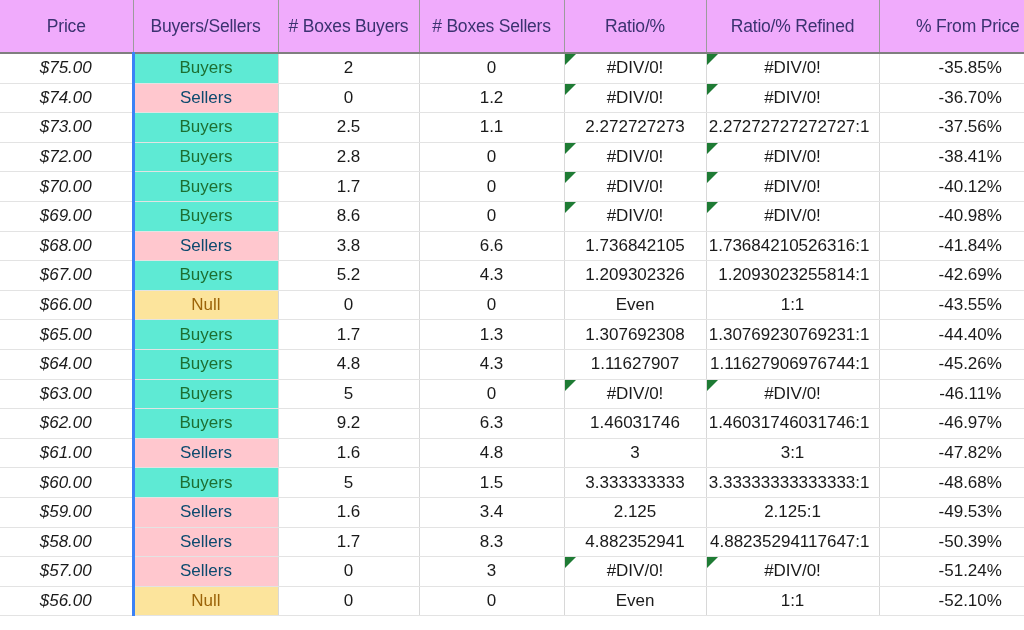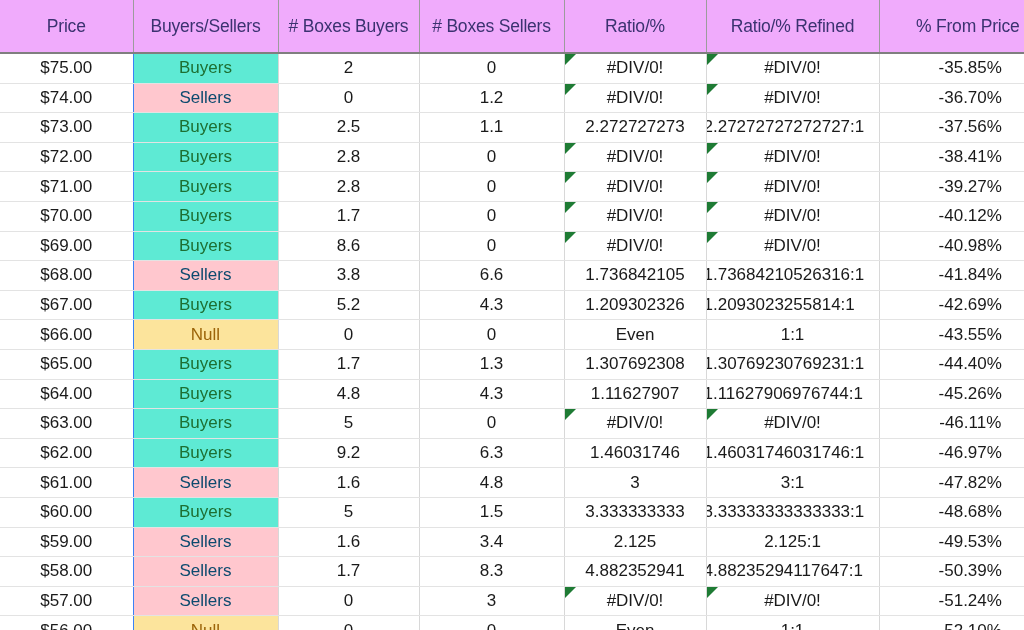--- a/index.html
+++ b/index.html
@@ -68,21 +68,22 @@
     border-right: 1px solid #d8d8d8;
     padding: 0 3px;
     white-space: nowrap;
     overflow: hidden;
     position: relative;
     background: #ffffff;
   }
   tbody td:last-child { border-right: none; padding-left: 40px; }
 
   td.col-price {
-    border-right: 1px solid #3b82f6;
+    border-right: 3px solid #3b82f6;
+    font-style: italic;
   }
 
   
   td.status { font-size: 17px; }
   td.status.buyers  { background: #5eead4; color: #1d6f32; }
   td.status.sellers { background: #ffc7ce; color: #0c4a6e; }
   td.status.null    { background: #fce49c; color: #9c6409; }
 
   
   td.has-flag::before {
@@ -102,21 +103,21 @@
   td.refined .clip {
     display: block;
     width: 100%;
     overflow: hidden;
     white-space: nowrap;
     text-overflow: clip;
   }
   
   td.refined.overflow .clip {
     direction: rtl;
-    text-align: left;
+    text-align: right;
     margin-left: -6px;
   }
 
   td.numeric { text-align: center; }
 </style>
 </head>
 <body>
 
 <div id="sheet">
   <table class="grid">
@@ -179,31 +180,20 @@
           <td class="status buyers"><span>Buyers</span></td>
           <td class="numeric"><span class="clip">2.8</span></td>
           <td class="numeric"><span class="clip">0</span></td>
           <td class="numeric has-flag"><span class="clip">#DIV/0!</span></td>
           <td class="refined has-flag">
             <span class="clip">#DIV/0!</span>
           </td>
           <td class="numeric"><span class="clip">-38.41%</span></td>
         </tr>
         <tr>
-          <td class="col-price numeric"><span class="clip">$71.00</span></td>
-          <td class="status buyers"><span>Buyers</span></td>
-          <td class="numeric"><span class="clip">2.8</span></td>
-          <td class="numeric"><span class="clip">0</span></td>
-          <td class="numeric has-flag"><span class="clip">#DIV/0!</span></td>
-          <td class="refined has-flag">
-            <span class="clip">#DIV/0!</span>
-          </td>
-          <td class="numeric"><span class="clip">-39.27%</span></td>
-        </tr>
-        <tr>
           <td class="col-price numeric"><span class="clip">$70.00</span></td>
           <td class="status buyers"><span>Buyers</span></td>
           <td class="numeric"><span class="clip">1.7</span></td>
           <td class="numeric"><span class="clip">0</span></td>
           <td class="numeric has-flag"><span class="clip">#DIV/0!</span></td>
           <td class="refined has-flag">
             <span class="clip">#DIV/0!</span>
           </td>
           <td class="numeric"><span class="clip">-40.12%</span></td>
         </tr>

